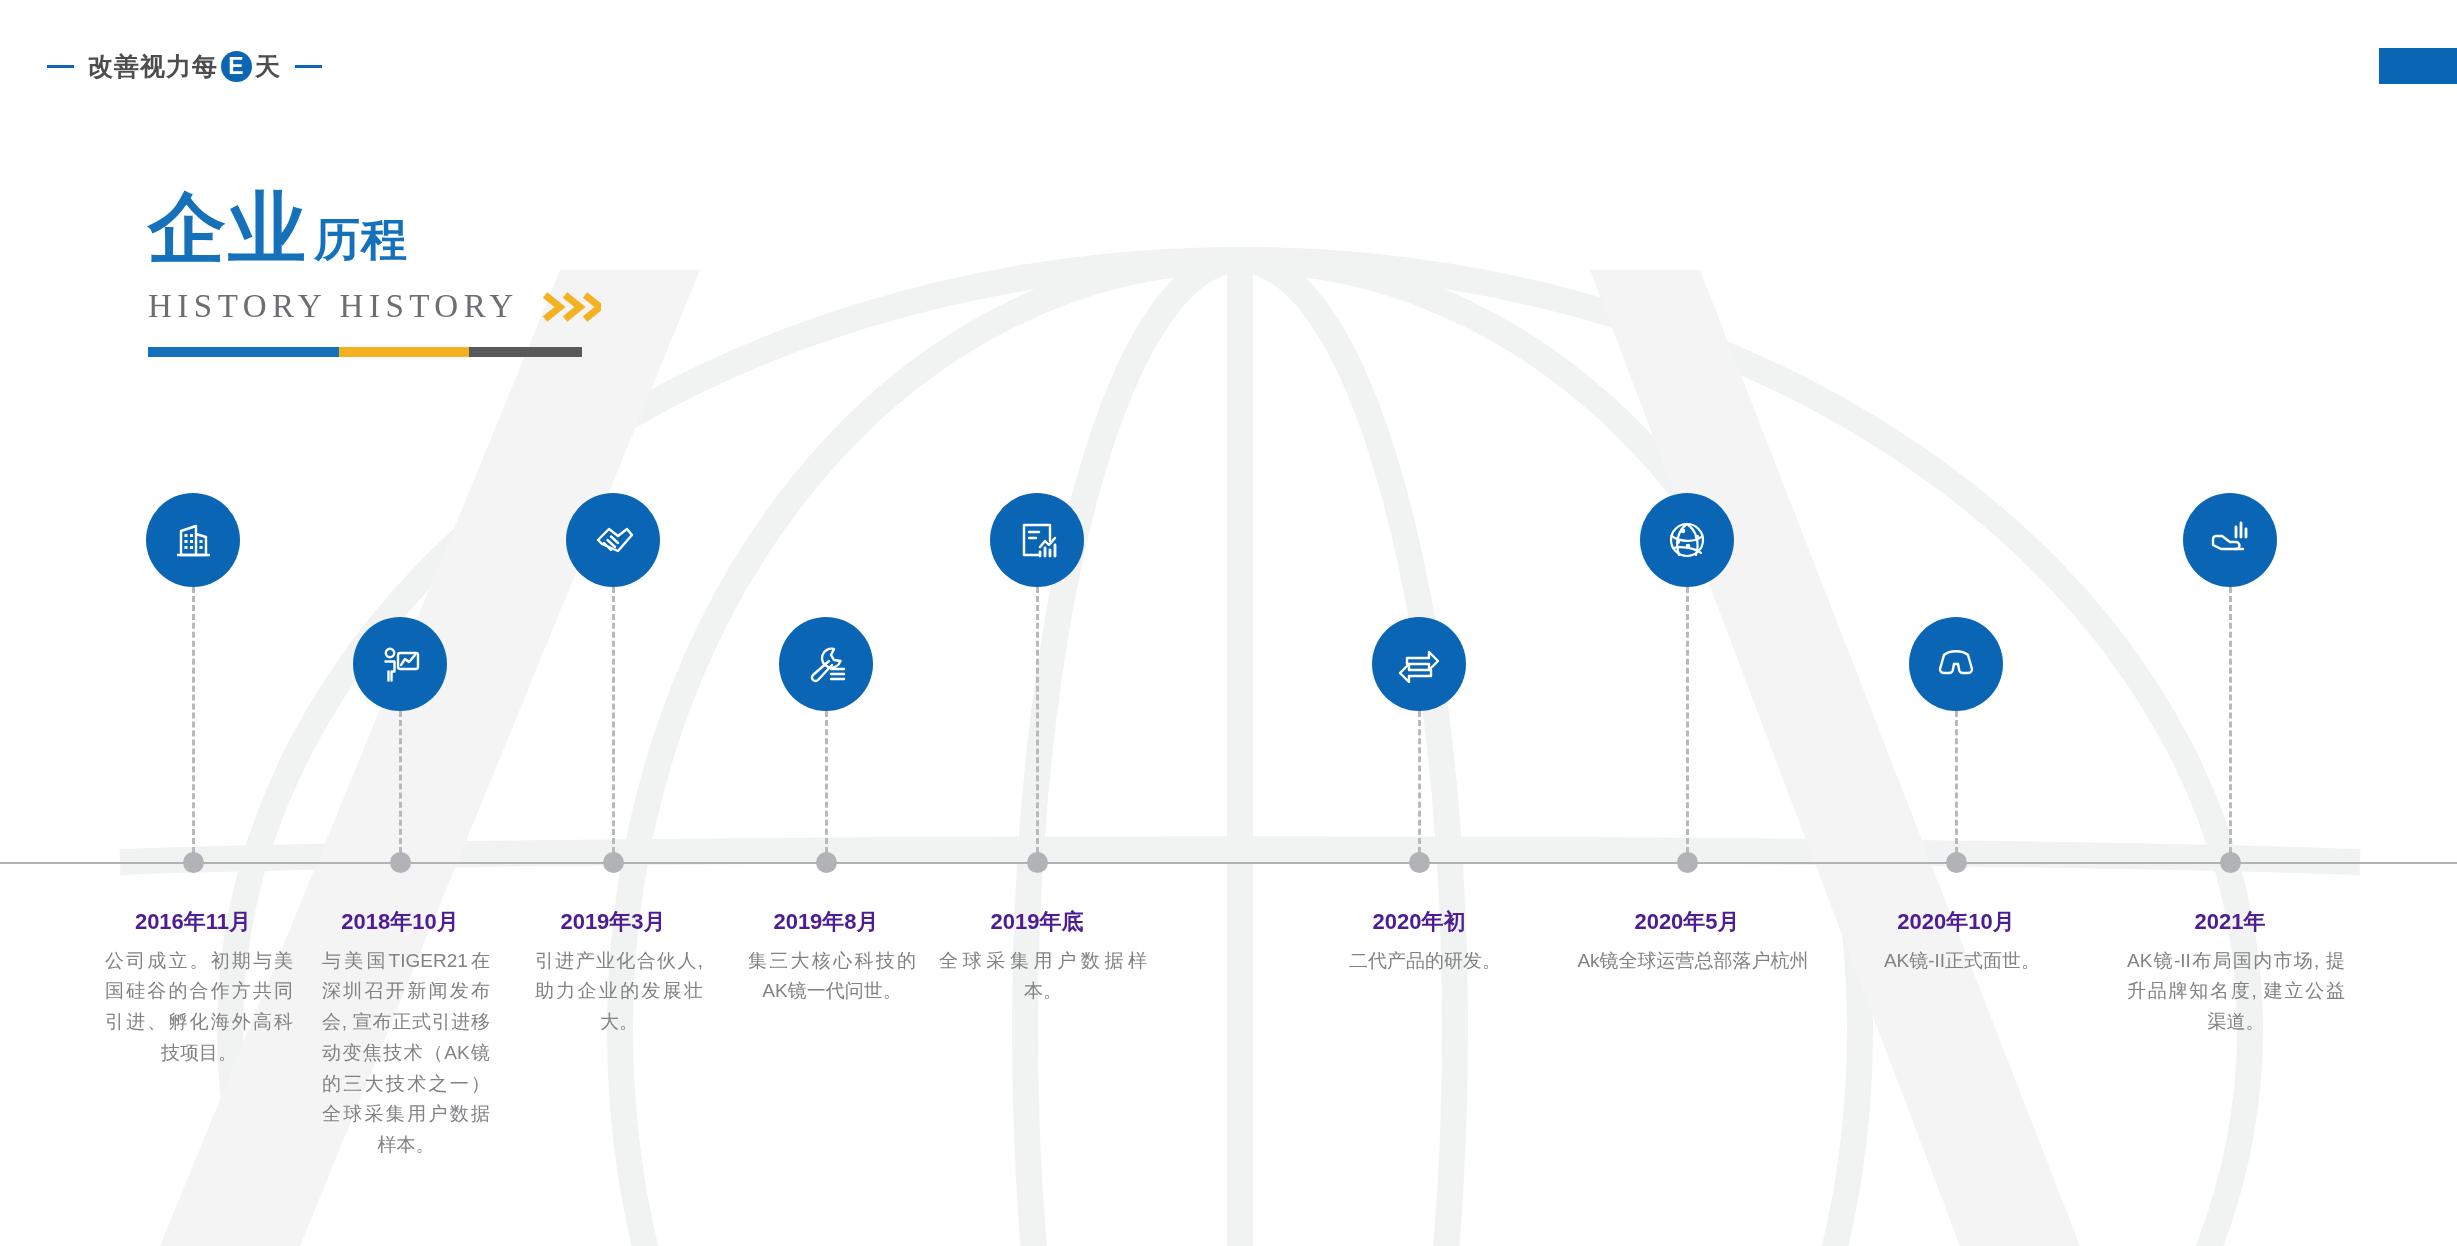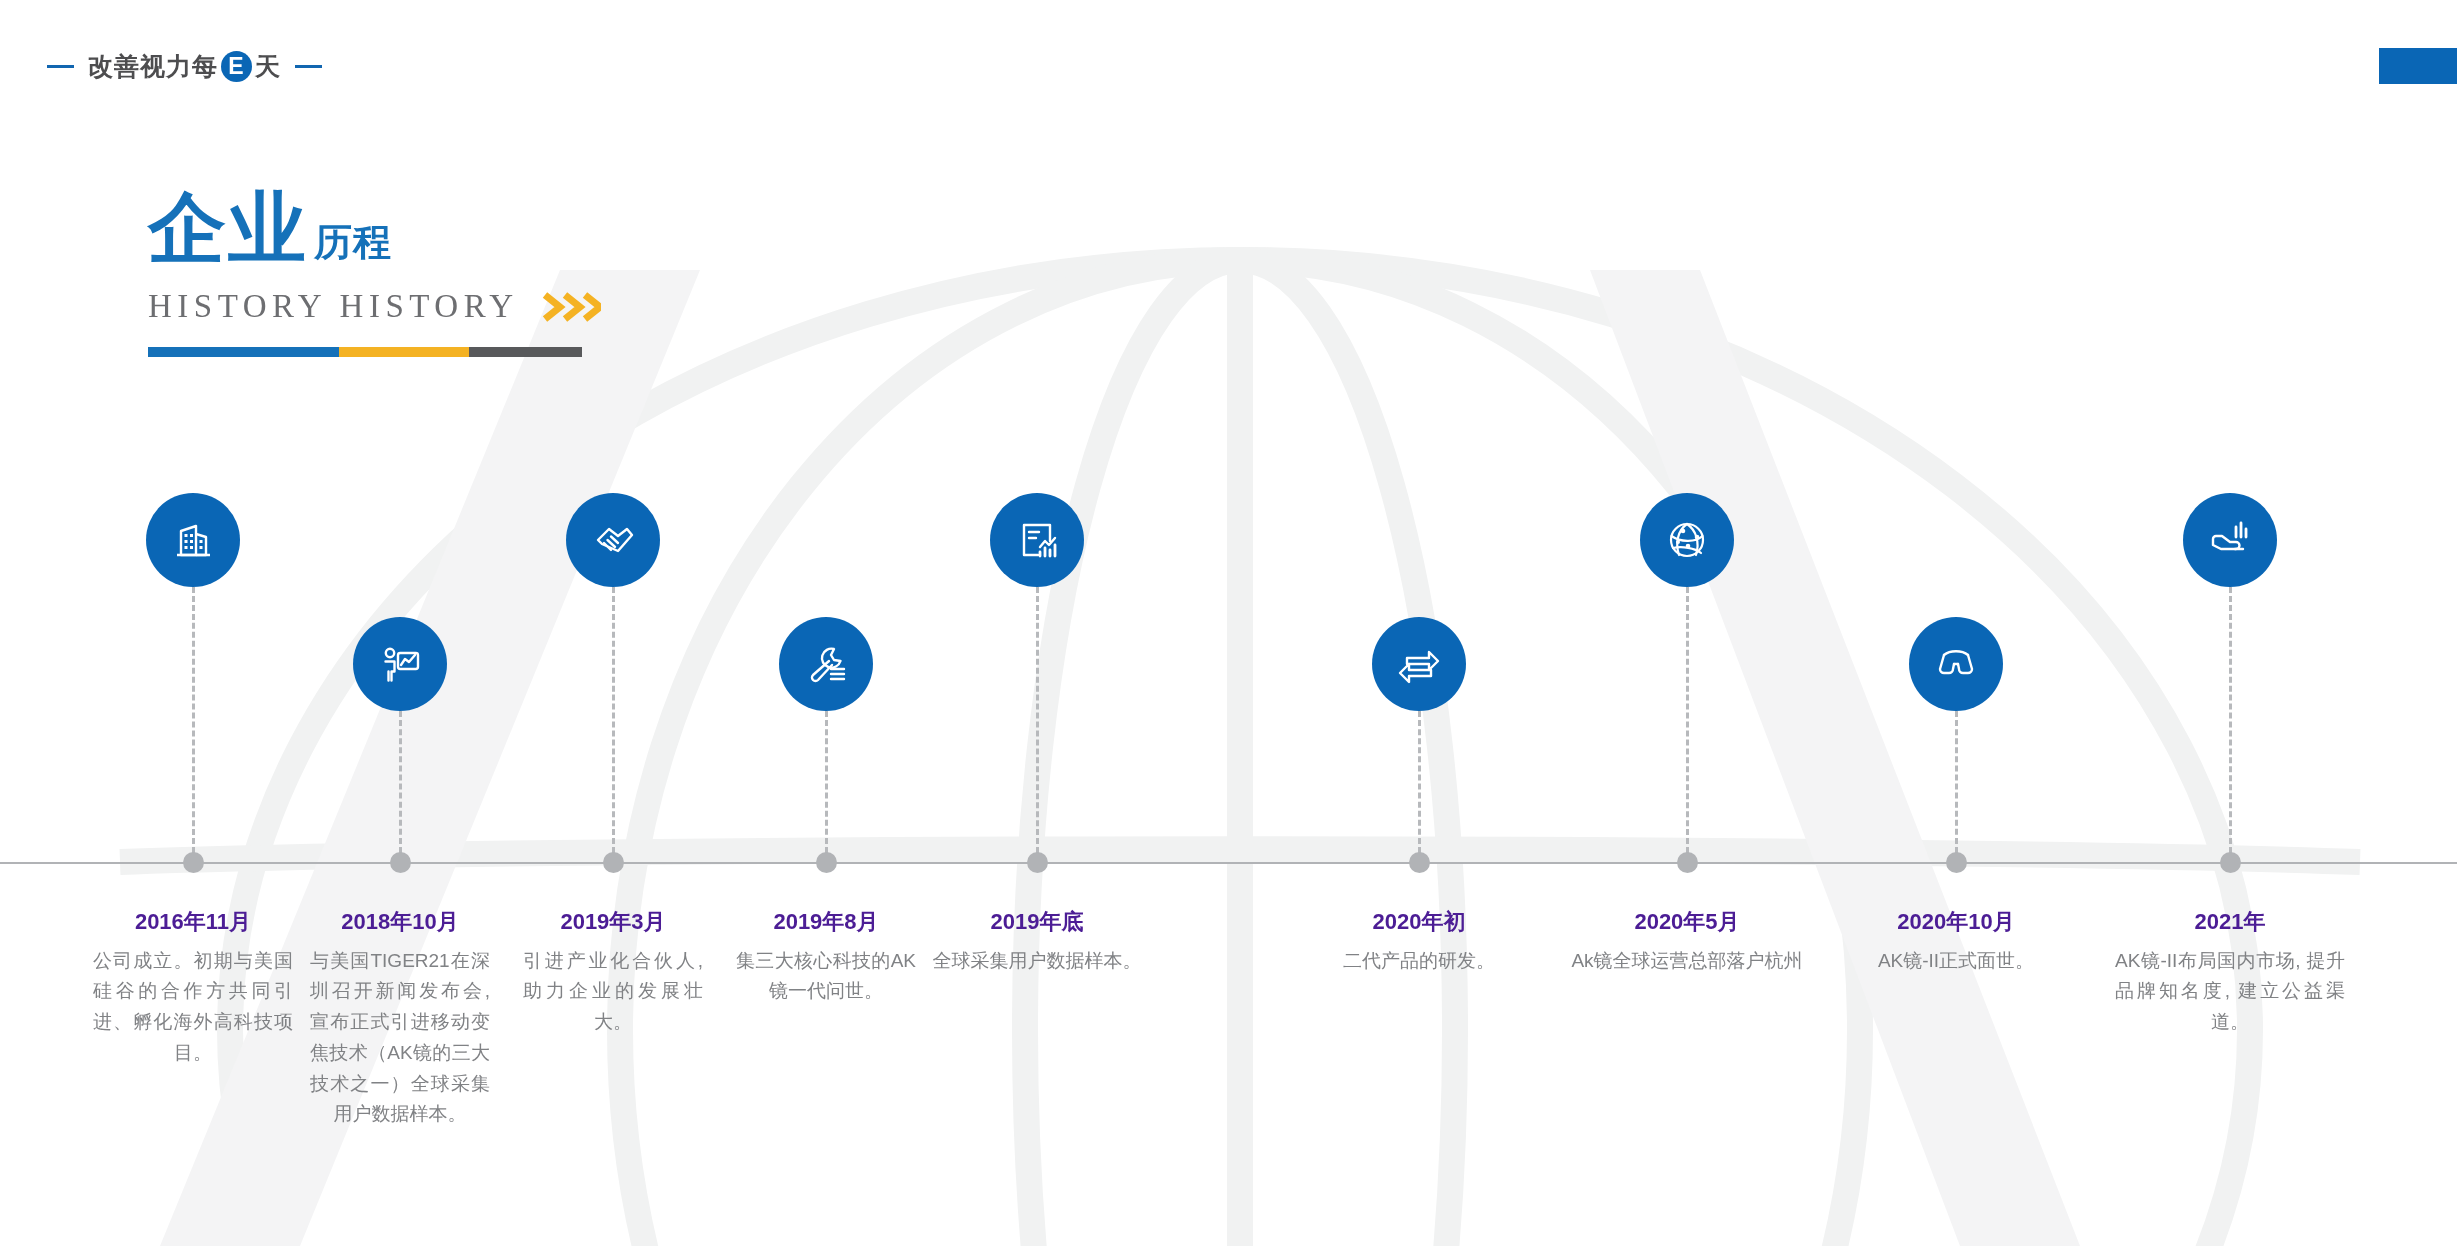--- a/index.html
+++ b/index.html
@@ -97,21 +97,21 @@
     color: #1571b9;
     line-height: 1;
     white-space: nowrap;
   }
   .heading-cn-main {
     font-size: 78px;
     font-weight: 700;
     letter-spacing: 2px;
   }
   .heading-cn-sub {
-    font-size: 38px;
+    font-size: 46px;
     font-weight: 700;
     letter-spacing: 1px;
     margin-left: 6px;
   }
   .heading-en-row {
     display: flex;
     align-items: center;
     margin-top: 20px;
     white-space: nowrap;
   }
@@ -192,20 +192,21 @@
     white-space: nowrap;
     line-height: 1.3;
   }
   .node-desc {
     margin-top: 9px;
     font-size: 19px;
     color: #808285;
     line-height: 1.62;
     text-align: justify;
     text-align-last: center;
+    margin-left: 12px;
   }
   svg.icon { display: block; }
 </style>
 </head>
 <body>
 
 <svg class="bg-globe" viewBox="0 0 2457 1246" preserveAspectRatio="none">
   <g fill="none" stroke="#f1f2f2" stroke-width="26">
     <ellipse cx="1240" cy="1030" rx="1010" ry="770"></ellipse>
     <ellipse cx="1240" cy="1030" rx="620" ry="770"></ellipse>

